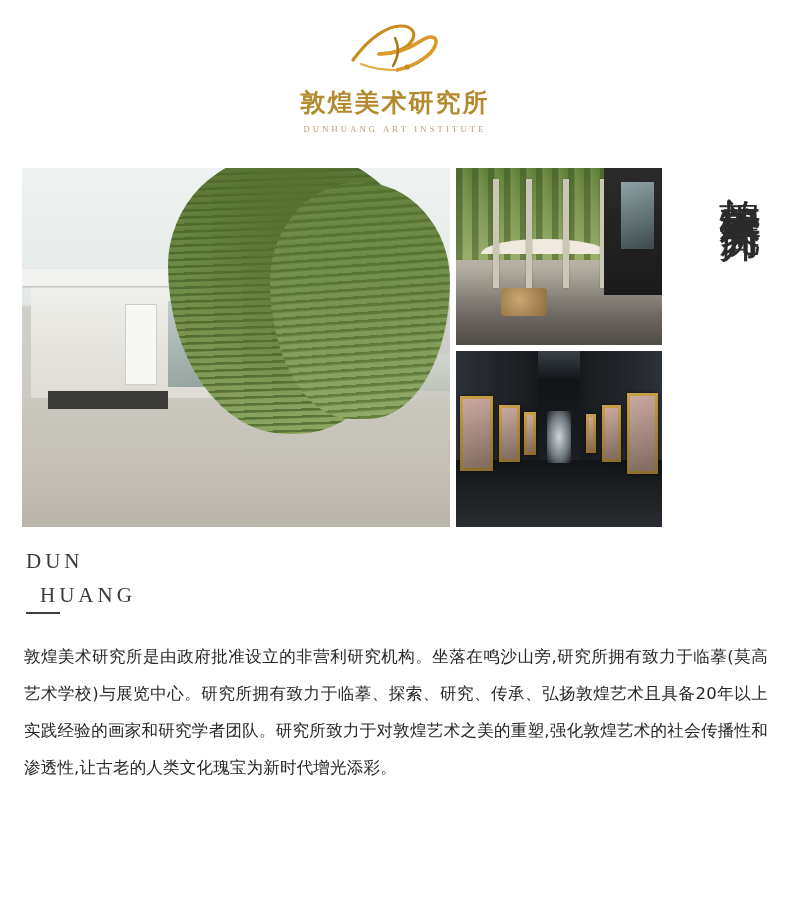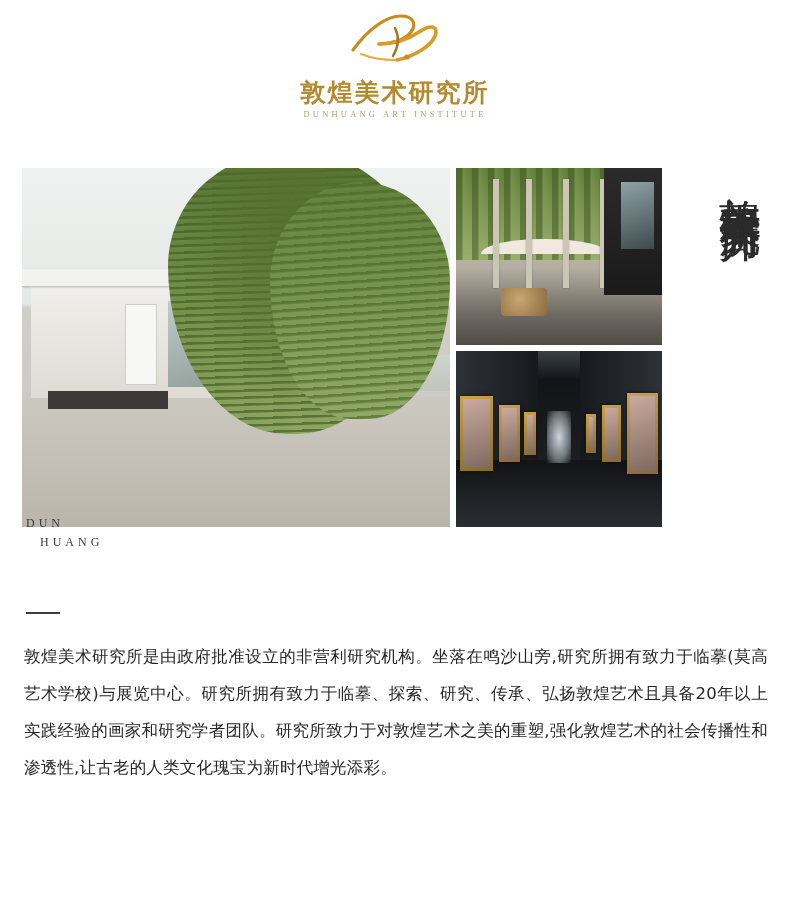--- a/index.html
+++ b/index.html
@@ -12,40 +12,41 @@
     height: 913px;
     font-family: "Liberation Sans", sans-serif;
     color: #222;
     overflow: hidden;
     position: relative;
   }
 
   
   .logo-block {
     width: 100%;
-    padding-top: 10px;
+    padding-top: 20px;
     display: flex;
     flex-direction: column;
     align-items: center;
   }
   .logo-mark {
     width: 120px;
     height: 62px;
     display: block;
   }
   .logo-cn {
     margin-top: 4px;
     font-size: 25px;
     letter-spacing: 2px;
     color: #b38a2e;
     font-family: "DejaVu Sans", sans-serif;
     font-weight: 600;
     white-space: nowrap;
   }
   .logo-en {
+    margin-top: 5px;
     font-size: 8.5px;
     letter-spacing: 3.2px;
     color: #b9a074;
     font-family: "Liberation Serif", serif;
   }
 
   
   .collage {
     position: absolute;
     left: 22px;
@@ -176,23 +177,23 @@
     line-height: 1.05;
     letter-spacing: 3px;
     color: #2b2b2b;
     font-weight: 500;
   }
 
   
   .dun-huang {
     position: absolute;
     left: 26px;
-    top: 514px;
+    top: 545px;
     font-family: "Liberation Serif", serif;
-    font-size: 12px;
+    font-size: 21px;
     letter-spacing: 4px;
     color: #3a3a3a;
     line-height: 1.6;
   }
   .dh-line2 { padding-left: 14px; }
 
   .rule {
     position: absolute;
     left: 26px;
     top: 612px;

